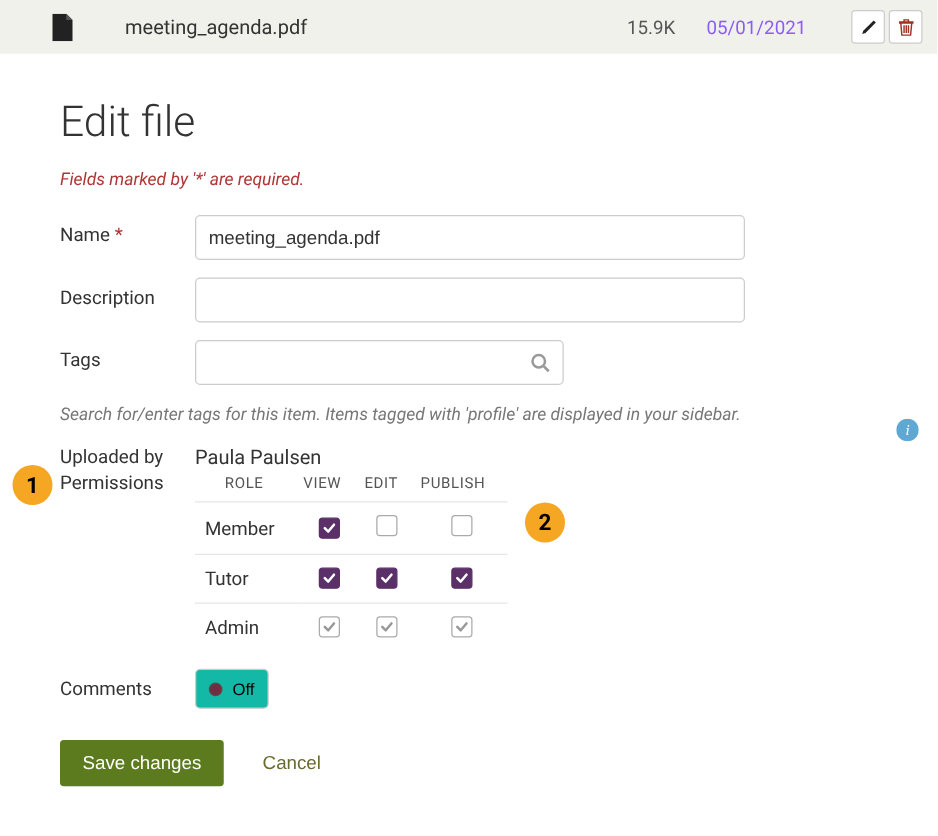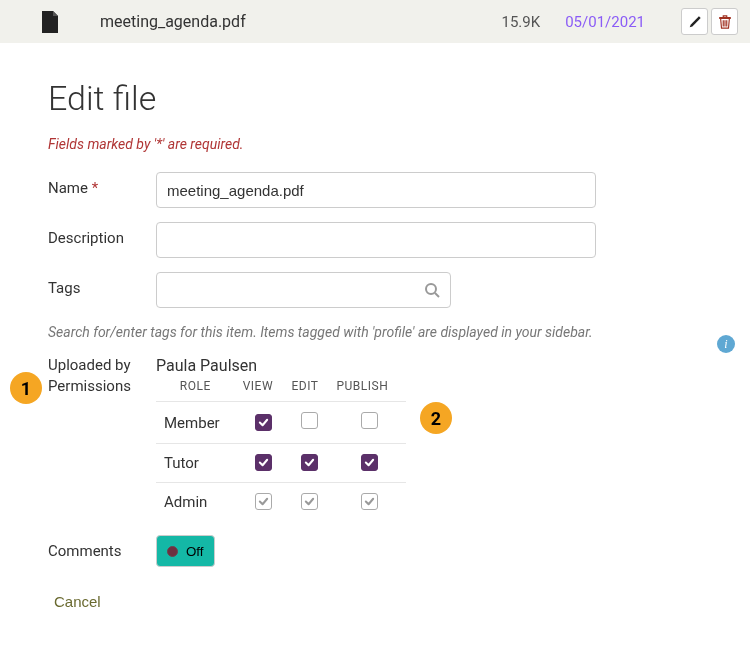--- a/index.html
+++ b/index.html
@@ -309,20 +309,21 @@
     <div class="row-label">Comments</div>
     <div>
       <button class="comments-toggle">
         <span class="toggle-dot"></span>
         <span>Off</span>
       </button>
     </div>
   </div>
 
   <div class="buttons">
+    <button class="btn-primary">Save changes</button>
     <button class="btn-cancel">Cancel</button>
   </div>
 
   <svg class="info-bubble" width="18" height="18" viewBox="0 0 18 18">
     <circle cx="9" cy="9" r="9" fill="#5fa8d3"></circle>
     <text x="9" y="13" text-anchor="middle" font-size="12" font-family="Georgia" font-style="italic" fill="#fff">i</text>
   </svg>
 
 </div>
 

